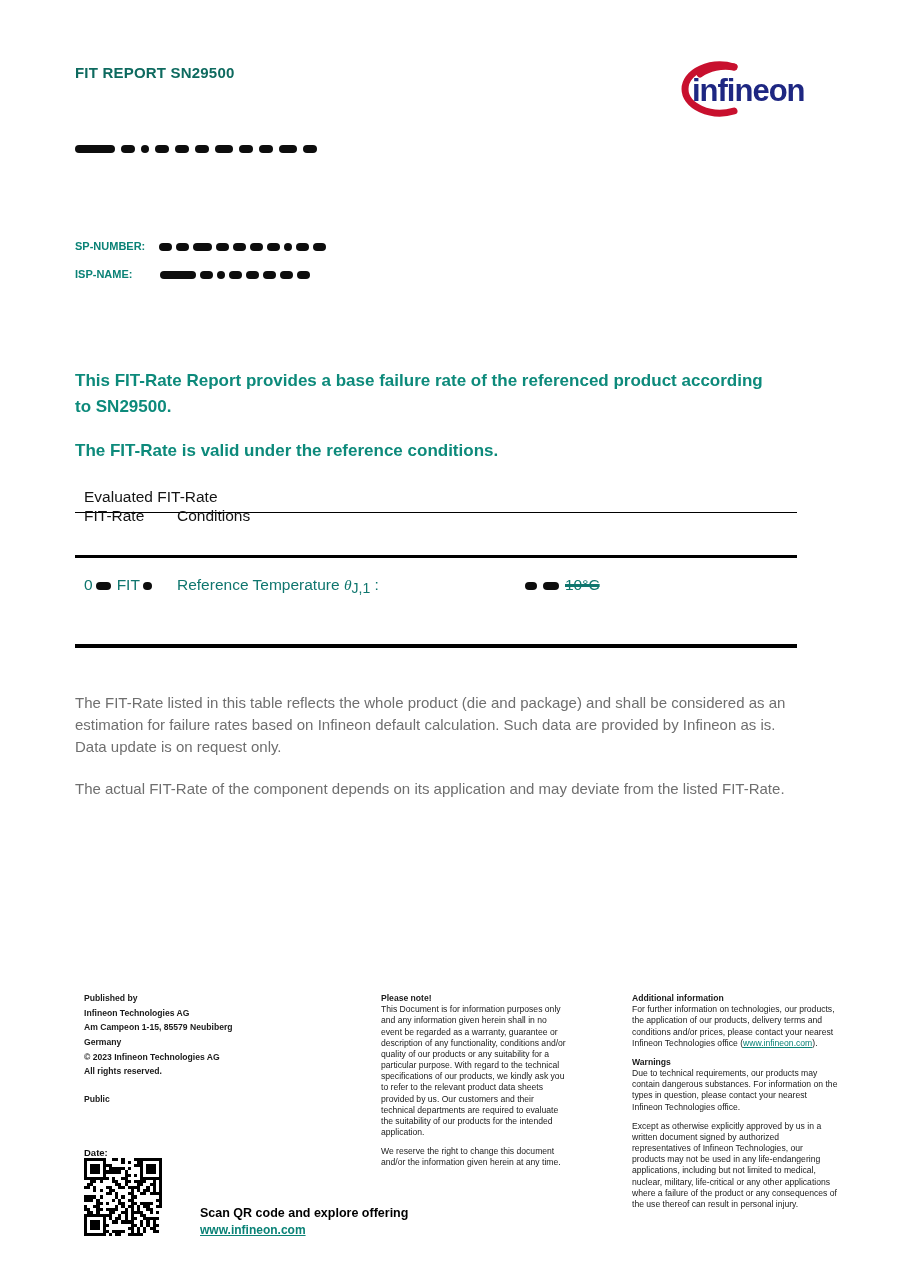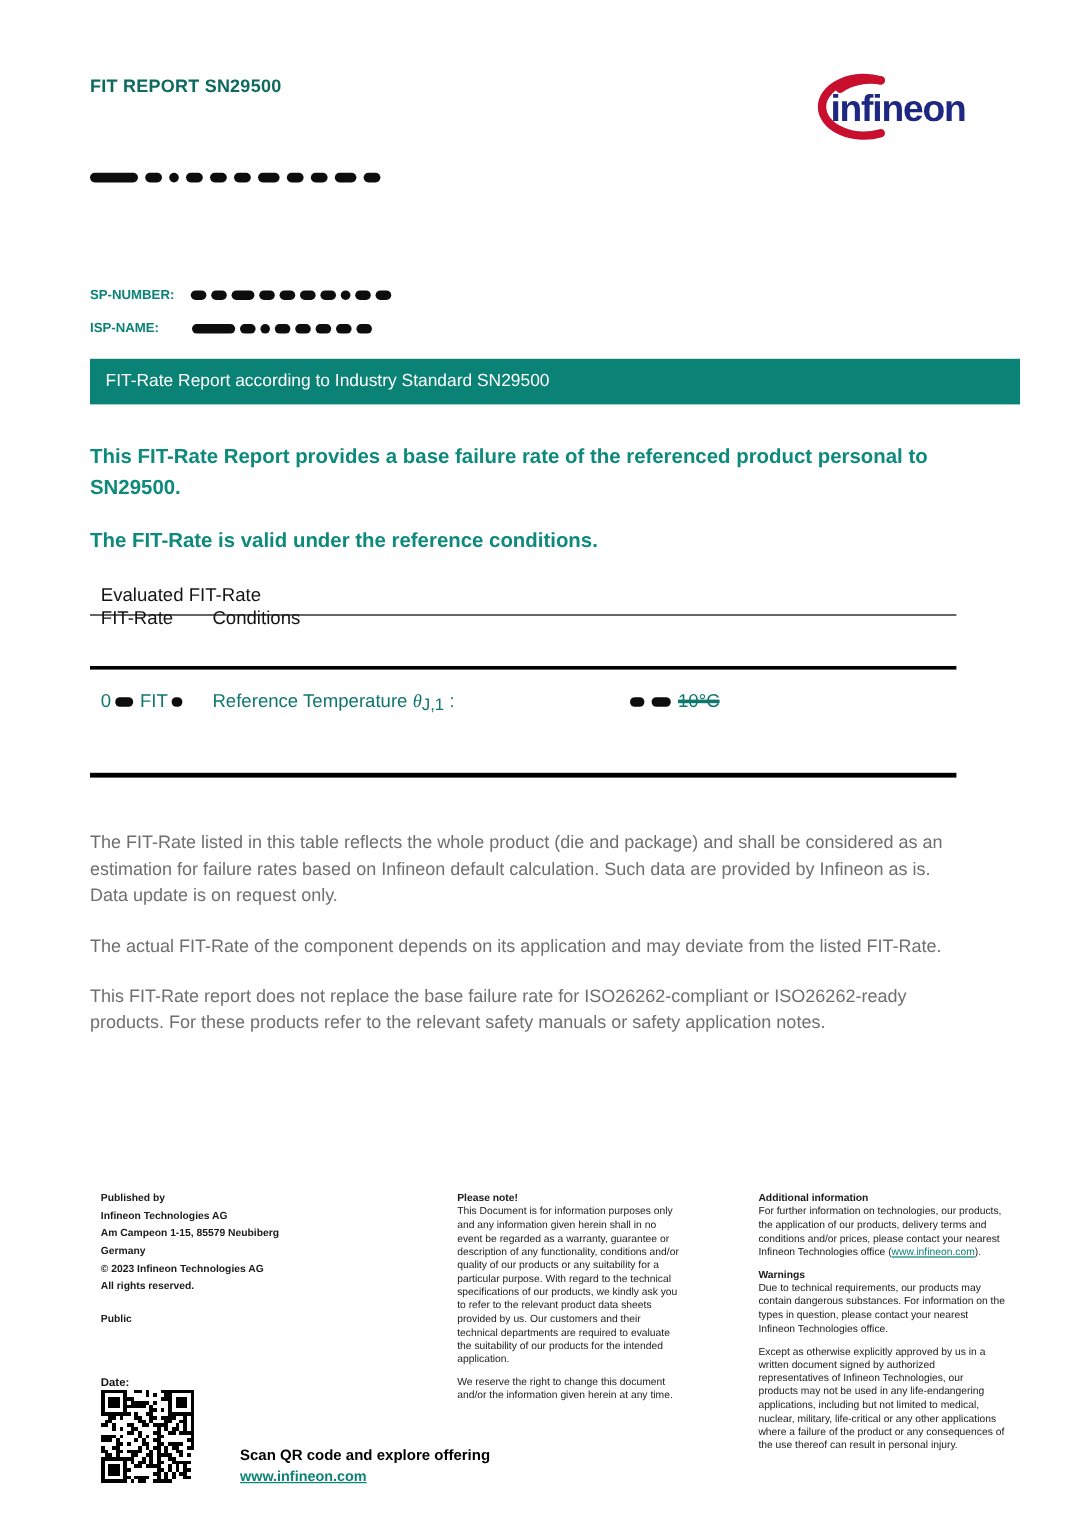--- a/index.html
+++ b/index.html
@@ -61,25 +61,22 @@
 
   <div class="abs redact-row"><span class="redact" style="width: 40px;"></span><span class="redact" style="width: 14px;"></span><span class="redact" style="width: 8px;"></span><span class="redact" style="width: 14px;"></span><span class="redact" style="width: 14px;"></span><span class="redact" style="width: 14px;"></span><span class="redact" style="width: 18px;"></span><span class="redact" style="width: 14px;"></span><span class="redact" style="width: 14px;"></span><span class="redact" style="width: 18px;"></span><span class="redact" style="width: 14px;"></span></div>
 
   <div class="abs meta-row" style="top:240px;">
     <span>SP-NUMBER:</span><span class="redacts"><span class="redact" style="width: 13px;"></span><span class="redact" style="width: 13px;"></span><span class="redact" style="width: 19px;"></span><span class="redact" style="width: 13px;"></span><span class="redact" style="width: 13px;"></span><span class="redact" style="width: 13px;"></span><span class="redact" style="width: 13px;"></span><span class="redact" style="width: 8px;"></span><span class="redact" style="width: 13px;"></span><span class="redact" style="width: 13px;"></span></span>
   </div>
   <div class="abs meta-row" style="top:268px;">
     <span>ISP-NAME:</span><span class="redacts" style="margin-left:28px;"><span class="redact" style="width: 36px;"></span><span class="redact" style="width: 13px;"></span><span class="redact" style="width: 8px;"></span><span class="redact" style="width: 13px;"></span><span class="redact" style="width: 13px;"></span><span class="redact" style="width: 13px;"></span><span class="redact" style="width: 13px;"></span><span class="redact" style="width: 13px;"></span></span>
   </div>
 
-  <div class="abs banner">
-    <span>FIT-Rate Report according to Industry Standard SN29500</span>
-  </div>
-
-  <div class="abs intro" style="top:368px;">This FIT-Rate Report provides a base failure rate of the referenced product personal to SN29500.</div>
+
+  <div class="abs intro" style="top:368px;">This FIT-Rate Report provides a base failure rate of the referenced product according to SN29500.</div>
   <div class="abs intro" style="top:438px;">The FIT-Rate is valid under the reference conditions.</div>
 
   <div class="abs sec-title">Evaluated FIT-Rate</div>
   <div class="abs rule thin"></div>
   <div class="abs col-head" style="left:84px;">FIT-Rate</div>
   <div class="abs col-head" style="left:177px;">Conditions</div>
   <div class="abs rule thick"></div>
 
   <div class="abs row-text" style="left:84px;">
     <span>0</span><span style="margin-left:3px;"><span class="redact" style="width: 15px;"></span></span><span>FIT</span><span style="margin-left:3px;"><span class="redact" style="width: 9px;"></span></span>
@@ -91,21 +88,20 @@
     <span>:</span>
   </div>
   <div class="abs row-text" style="left:525px;">
     <span><span class="redact" style="width: 12px;"></span><span class="redact" style="width: 16px;"></span></span><span class="temp-val">10°C</span>
   </div>
 
   <div class="abs rule bottom"></div>
 
   <div class="abs body-par" style="top:692px;">The FIT-Rate listed in this table reflects the whole product (die and package) and shall be considered as an estimation for failure rates based on Infineon default calculation. Such data are provided by Infineon as is. Data update is on request only.</div>
   <div class="abs body-par" style="top:778px;">The actual FIT-Rate of the component depends on its application and may deviate from the listed FIT-Rate.</div>
-  <div class="abs body-par" style="top:820px;">This FIT-Rate report does not replace the base failure rate for ISO26262-compliant or ISO26262-ready products. For these products refer to the relevant safety manuals or safety application notes.</div>
 
   <div class="abs foot col1">
     <div>Published by</div>
     <div>Infineon Technologies AG</div>
     <div>Am Campeon 1-15, 85579 Neubiberg</div>
     <div>Germany</div>
     <div>© 2023 Infineon Technologies AG</div>
     <div>All rights reserved.</div>
     <div class="public">Public</div>
   </div>

